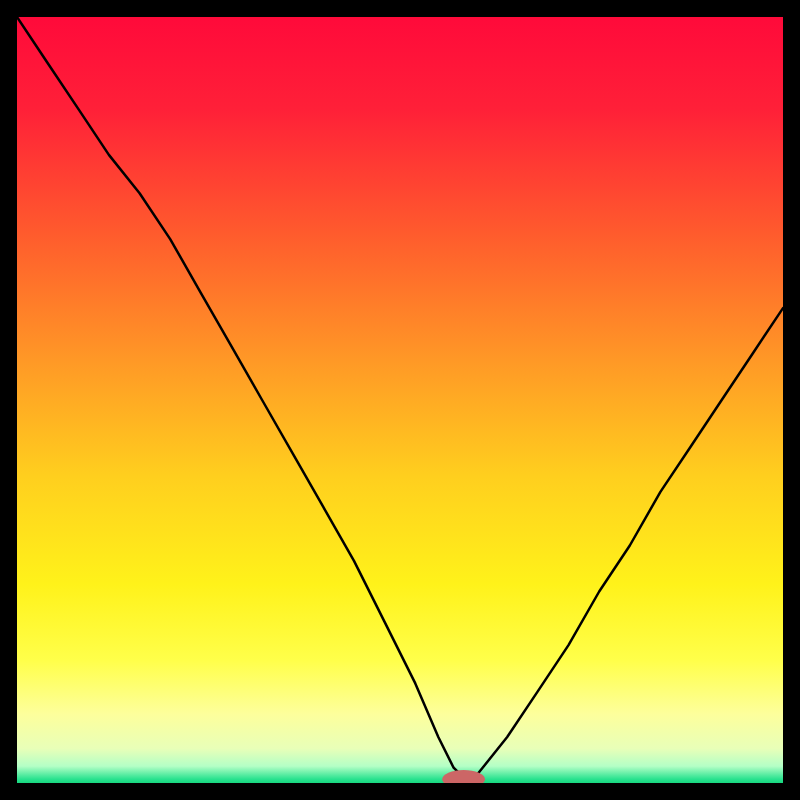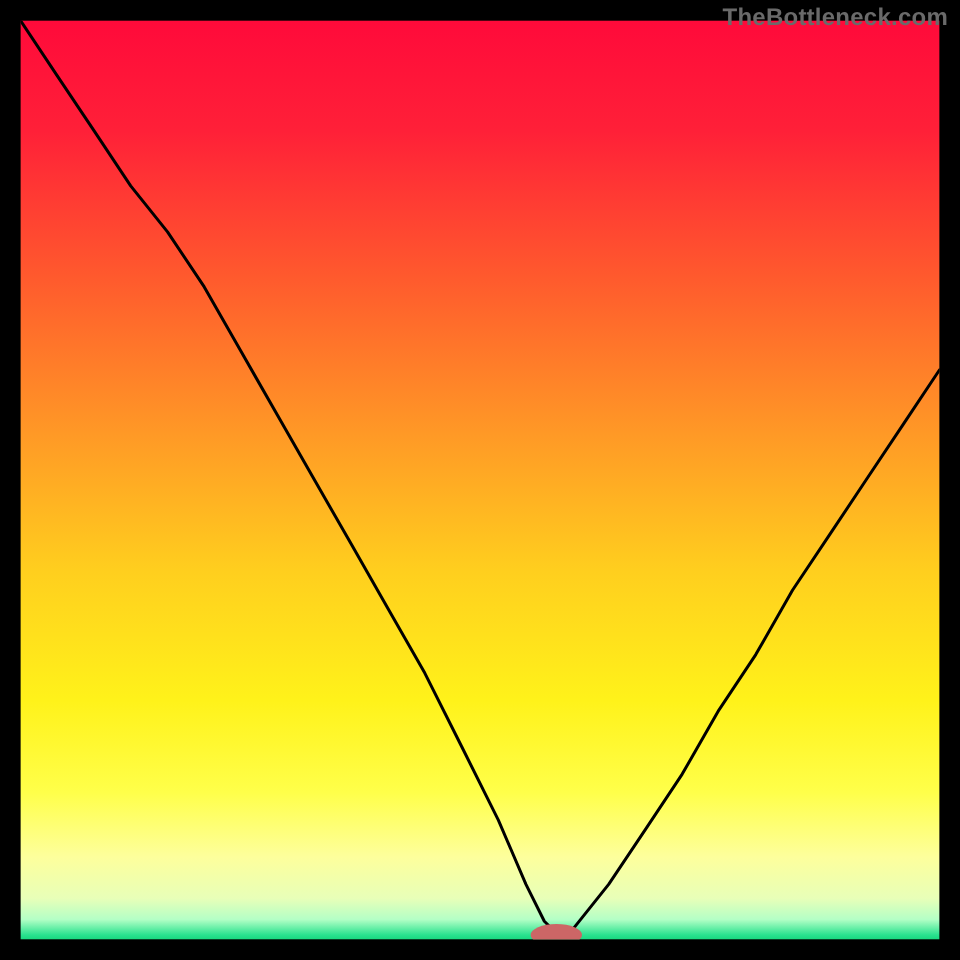--- a/index.html
+++ b/index.html
@@ -49,21 +49,20 @@
   }
   .marker {
     fill: #cc6666;
     stroke: none;
   }
 </style>
 </head>
 <body>
 
 <div class="frame">
-  <div class="watermark">TheBottleneck.com</div>
 
   <div class="plot-wrap">
     <svg id="plot-svg" viewBox="0 0 766 766" preserveAspectRatio="none">
       <defs>
         <linearGradient id="bg-grad" x1="0" y1="0" x2="0" y2="1">
             <stop offset="0%" stop-color="#ff0a3a"></stop>
             <stop offset="12%" stop-color="#ff2038"></stop>
             <stop offset="28.000000000000004%" stop-color="#ff5a2d"></stop>
             <stop offset="45%" stop-color="#ff9926"></stop>
             <stop offset="60%" stop-color="#ffcf1e"></stop>

